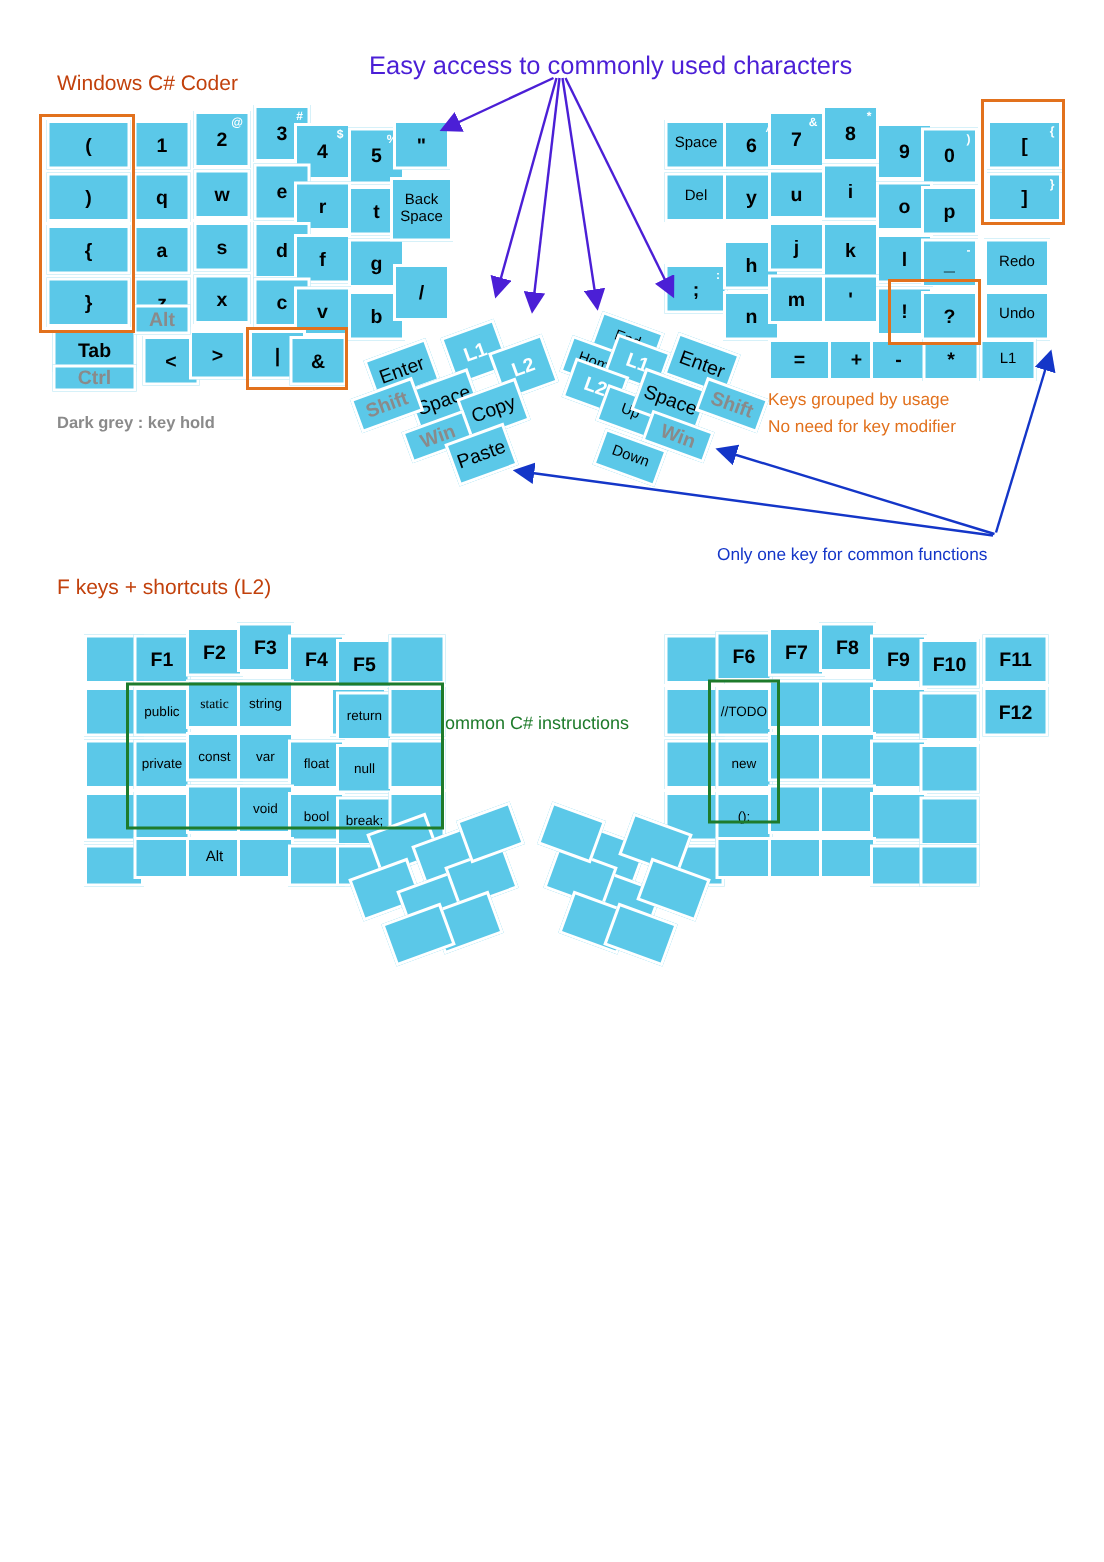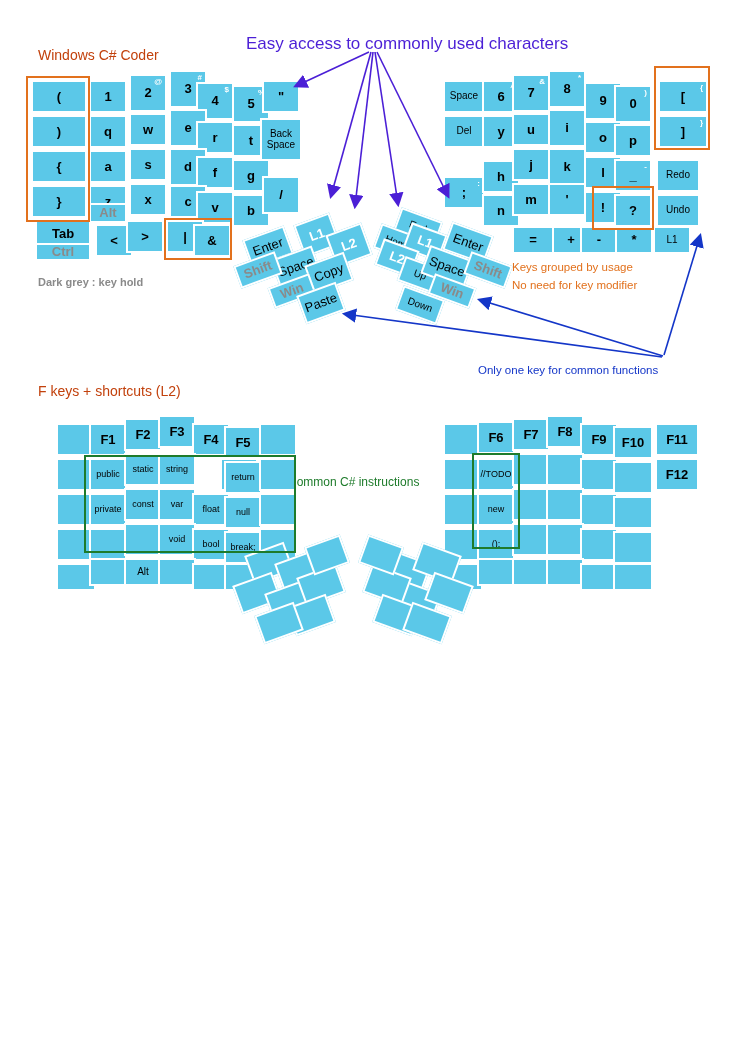--- a/index.html
+++ b/index.html
@@ -327,21 +327,21 @@
       <div class="key" style="left: 259px; top: 423px; width: 38px; height: 33px;">
         <span style="white-space: pre-line; text-align: center; line-height: 1.05;"></span>
       </div>
       <div class="key" style="left: 56px; top: 458px; width: 40px; height: 33px;">
         <span style="white-space: pre-line; text-align: center; line-height: 1.05;"></span>
       </div>
       <div class="key xs" style="left: 89px; top: 458px; width: 38px; height: 33px;">
         <span style="white-space: pre-line; text-align: center; line-height: 1.05;">public</span>
       </div>
       <div class="key xs" style="left: 124px; top: 453px; width: 38px; height: 33px;">
-        <span style="white-space: pre-line; text-align: left; line-height: 1.05;">static</span>
+        <span style="white-space: pre-line; text-align: left; line-height: 1.05; font-family: Liberation Serif, serif;">static</span>
       </div>
       <div class="key xs" style="left: 158px; top: 453px; width: 38px; height: 33px;">
         <span style="white-space: pre-line; text-align: center; line-height: 1.05;">string</span>
       </div>
       <div class="key xs" style="left: 192px; top: 458px; width: 38px; height: 33px; margin-left: 28px;">
         <span style="white-space: pre-line; text-align: center; line-height: 1.05;">int</span>
       </div>
       <div class="key xs" style="left: 224px; top: 461px; width: 38px; height: 33px;">
         <span style="white-space: pre-line; text-align: center; line-height: 1.05;">return</span>
       </div>

